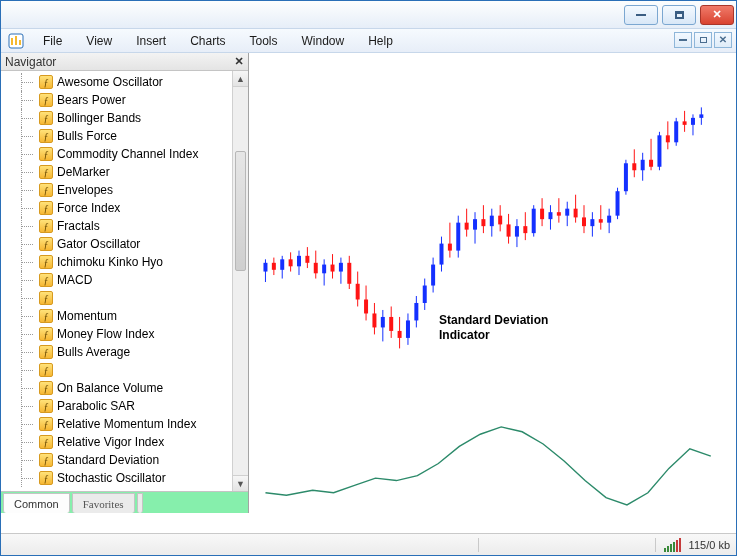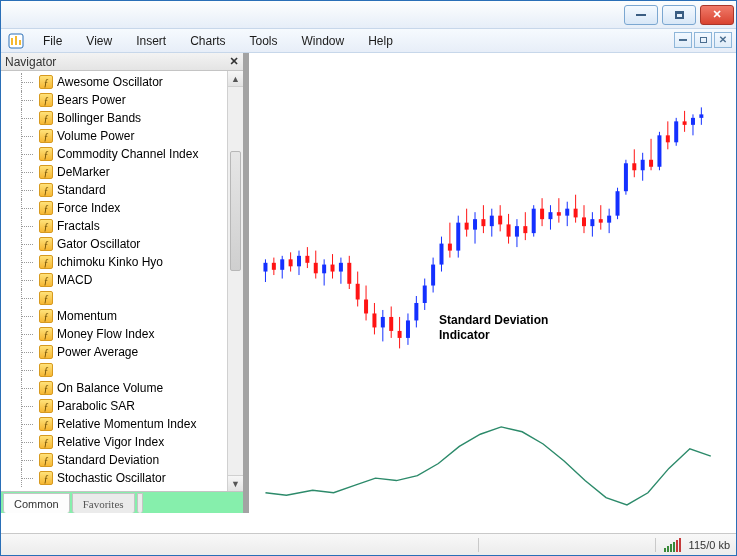--- a/index.html
+++ b/index.html
@@ -18,21 +18,21 @@
   .menubar .appicon{width:18px;height:18px;margin:0 6px 0 2px;display:flex;align-items:center;justify-content:center;}
   .menubar .menu-item{padding:4px 12px;line-height:24px;color:#1b1b1b;}
   .menubar .mdi{position:absolute;right:4px;top:3px;display:flex;gap:2px;}
   .mdi .mb{width:18px;height:16px;border:1px solid #8eb6d9;background:linear-gradient(#f3f9ff,#dfecf8);display:flex;align-items:center;justify-content:center;}
   .mdi .mb .dash{width:8px;height:2px;background:#4a6d8f;}
   .mdi .mb .sq{width:7px;height:6px;border:1px solid #4a6d8f;}
   .mdi .mb .x{font-size:10px;color:#4a6d8f;font-weight:bold;line-height:1;}
   
   .client{flex:1;display:flex;overflow:hidden;position:relative;}
   
-  .navigator{width:248px;border-right:6px solid #a3a3a3;display:flex;flex-direction:column;background:#fff;}
+  .navigator{width:248px;border-right:1px solid #a3a3a3;display:flex;flex-direction:column;background:#fff;}
   .nav-header{height:18px;background:linear-gradient(#f3f3f3,#e4e4e4);border-bottom:1px solid #c4c4c4;display:flex;align-items:center;justify-content:space-between;padding:0 2px 0 4px;font-size:11px;color:#333;}
   .nav-header .close-x{width:14px;height:14px;display:flex;align-items:center;justify-content:center;font-size:11px;font-weight:bold;color:#333;}
   .nav-scroll{flex:1;position:relative;display:flex;overflow:hidden;}
   .nav-tree{flex:1;overflow:hidden;padding:2px 0 0 0;}
   .tree-item{display:flex;align-items:center;height:18px;padding-left:16px;white-space:nowrap;color:#000;}
   .tree-item .twiggy{width:22px;height:18px;position:relative;flex-shrink:0;}
   .tree-item .twiggy::before{content:"";position:absolute;left:4px;top:0;bottom:0;border-left:1px dotted #9a9a9a;}
   .tree-item .twiggy::after{content:"";position:absolute;left:4px;top:9px;width:12px;border-top:1px dotted #9a9a9a;}
   .tree-item .ficon{width:14px;height:14px;background:linear-gradient(#ffe27a,#f6b733);border:1px solid #d79a1f;border-radius:2px;display:flex;align-items:center;justify-content:center;font-size:10px;font-style:italic;font-family:Georgia,serif;color:#6a4a00;margin-right:4px;flex-shrink:0;}
   .tree-item .lbl{font-size:12px;}
@@ -129,36 +129,36 @@
               <span class="lbl">Bears Power</span>
             </div>
             <div class="tree-item">
               <span class="twiggy"></span>
               <span class="ficon">ƒ</span>
               <span class="lbl">Bollinger Bands</span>
             </div>
             <div class="tree-item">
               <span class="twiggy"></span>
               <span class="ficon">ƒ</span>
-              <span class="lbl">Volume Power</span>
+              <span class="lbl">Bulls Force</span>
             </div>
             <div class="tree-item">
               <span class="twiggy"></span>
               <span class="ficon">ƒ</span>
               <span class="lbl">Commodity Channel Index</span>
             </div>
             <div class="tree-item">
               <span class="twiggy"></span>
               <span class="ficon">ƒ</span>
               <span class="lbl">DeMarker</span>
             </div>
             <div class="tree-item">
               <span class="twiggy"></span>
               <span class="ficon">ƒ</span>
-              <span class="lbl">Standard</span>
+              <span class="lbl">Envelopes</span>
             </div>
             <div class="tree-item">
               <span class="twiggy"></span>
               <span class="ficon">ƒ</span>
               <span class="lbl">Force Index</span>
             </div>
             <div class="tree-item">
               <span class="twiggy"></span>
               <span class="ficon">ƒ</span>
               <span class="lbl">Fractals</span>
@@ -188,21 +188,21 @@
               <span class="lbl">Momentum</span>
             </div>
             <div class="tree-item">
               <span class="twiggy"></span>
               <span class="ficon">ƒ</span>
               <span class="lbl">Money Flow Index</span>
             </div>
             <div class="tree-item">
               <span class="twiggy"></span>
               <span class="ficon">ƒ</span>
-              <span class="lbl">Power Average</span>
+              <span class="lbl">Bulls Average</span>
             </div>
             <div class="tree-item">
               <span class="twiggy"></span>
               <span class="ficon">ƒ</span>
             </div>
             <div class="tree-item">
               <span class="twiggy"></span>
               <span class="ficon">ƒ</span>
               <span class="lbl">On Balance Volume</span>
             </div>

